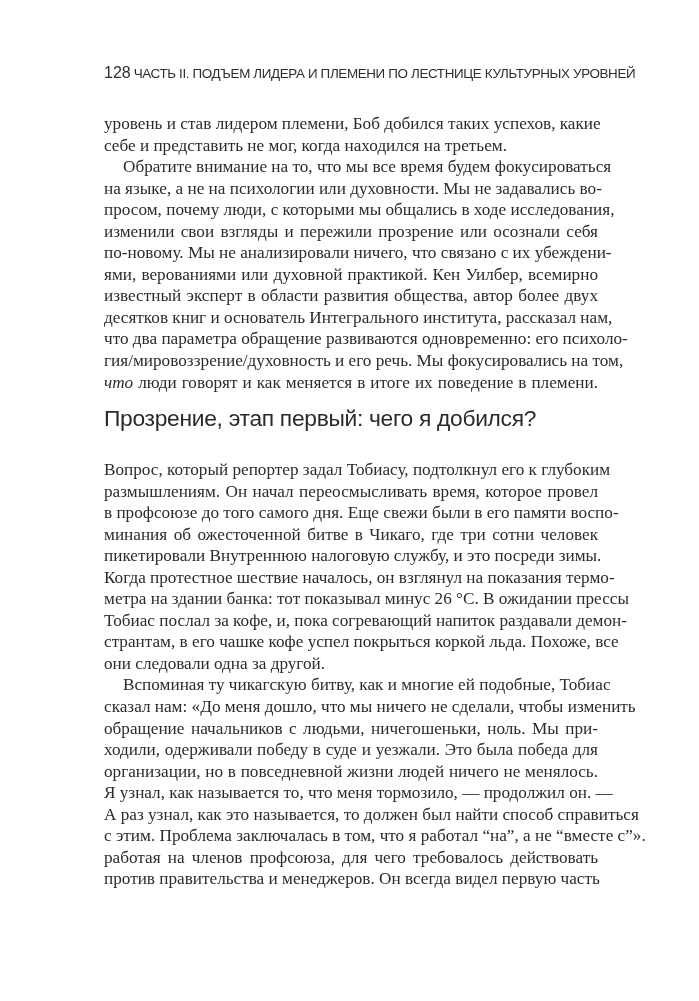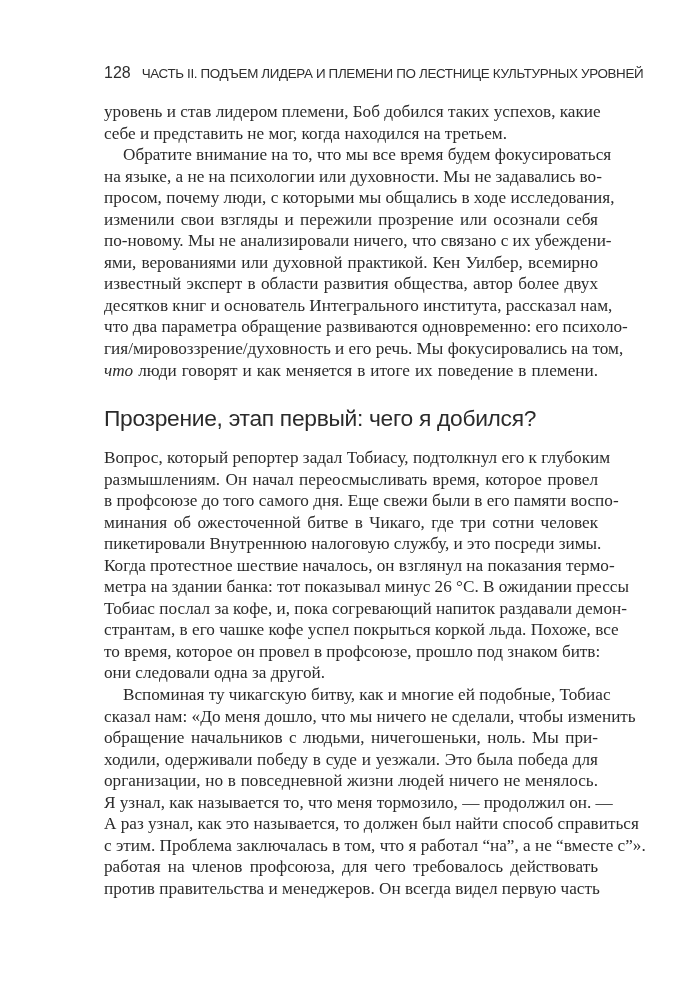--- a/index.html
+++ b/index.html
@@ -21,31 +21,32 @@
       width: 500px;
       font-family: "Liberation Sans", sans-serif;
       font-size: 13.4px;
       letter-spacing: -0.35px;
       color: #2e2e2e;
       white-space: nowrap;
       line-height: 18px;
     }
     .running-header .page-num {
       font-size: 16px;
-      margin-right: 11px;
+      margin-right: 3px;
       letter-spacing: 0;
     }
     .text-block {
       position: absolute;
       left: 104px;
       width: 494px;
       font-family: "Liberation Serif", serif;
       font-size: 17.2px;
       line-height: 21.55px;
       color: #2b2b2b;
+      margin-top: 12px;
     }
     .line {
       display: block;
       white-space: nowrap;
       text-align: justify;
       text-align-last: justify;
       height: 21.55px;
     }
     .line.last {
       text-align-last: left;
@@ -98,21 +99,20 @@
 <div class="text-block block-2">
   <span class="line">Вопрос, который репортер задал Тобиасу, подтолкнул его к глубоким</span>
   <span class="line">размышлениям. Он начал переосмысливать время, которое провел</span>
   <span class="line">в профсоюзе до того самого дня. Еще свежи были в его памяти воспо-</span>
   <span class="line">минания об ожесточенной битве в Чикаго, где три сотни человек</span>
   <span class="line">пикетировали Внутреннюю налоговую службу, и это посреди зимы.</span>
   <span class="line">Когда протестное шествие началось, он взглянул на показания термо-</span>
   <span class="line">метра на здании банка: тот показывал минус 26 °C. В ожидании прессы</span>
   <span class="line">Тобиас послал за кофе, и, пока согревающий напиток раздавали демон-</span>
   <span class="line">странтам, в его чашке кофе успел покрыться коркой льда. Похоже, все</span>
-  <span class="line">то время, которое он провел в профсоюзе, прошло под знаком битв:</span>
   <span class="line last">они следовали одна за другой.</span>
   <span class="line indent">Вспоминая ту чикагскую битву, как и многие ей подобные, Тобиас</span>
   <span class="line">сказал нам: «До меня дошло, что мы ничего не сделали, чтобы изменить</span>
   <span class="line">обращение начальников с людьми, ничегошеньки, ноль. Мы при-</span>
   <span class="line">ходили, одерживали победу в суде и уезжали. Это была победа для</span>
   <span class="line">организации, но в повседневной жизни людей ничего не менялось.</span>
   <span class="line">Я узнал, как называется то, что меня тормозило, — продолжил он. —</span>
   <span class="line">А раз узнал, как это называется, то должен был найти способ справиться</span>
   <span class="line">с этим. Проблема заключалась в том, что я работал “на”, а не “вместе с”».</span>
   <span class="line">работая на членов профсоюза, для чего требовалось действовать</span>

